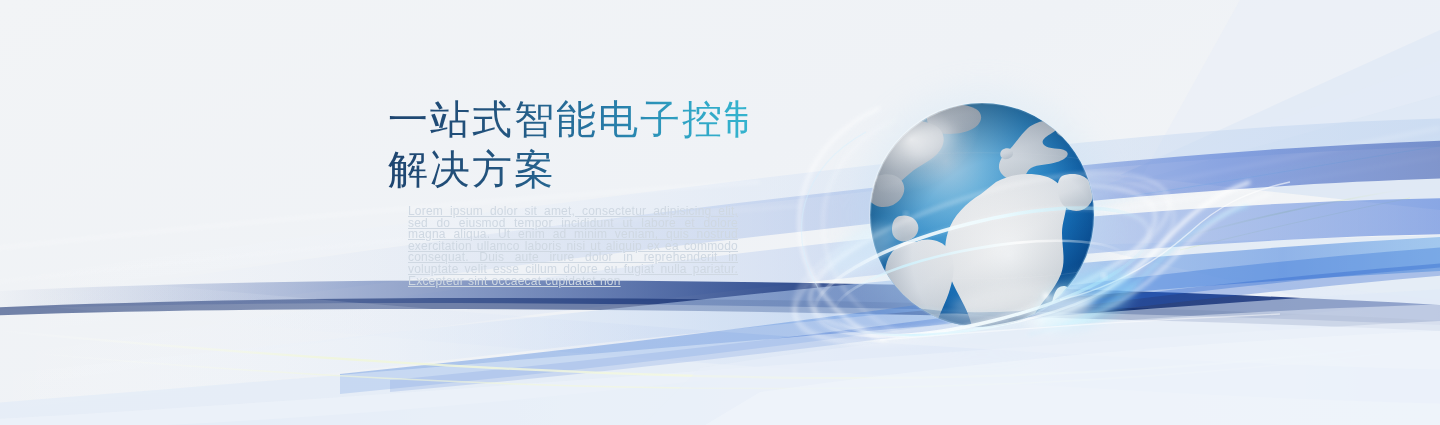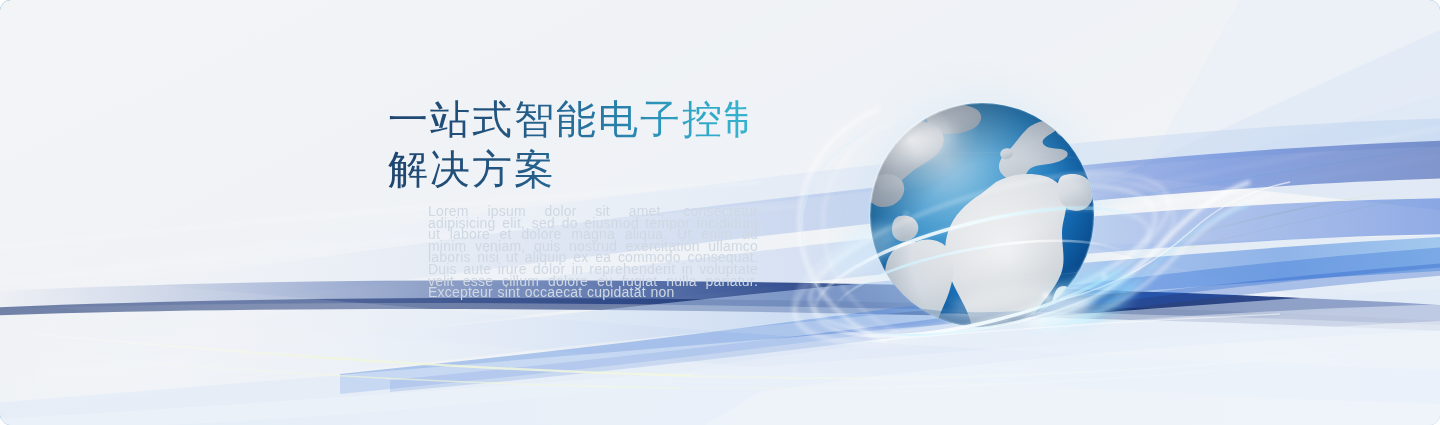--- a/index.html
+++ b/index.html
@@ -4,21 +4,20 @@
 <title>Banner</title>
 <style>
   html,body{margin:0;padding:0;background:#fff;}
   body{font-family:"Liberation Sans","DejaVu Sans",sans-serif;}
 
   #banner{
     position:relative;
     width:1440px;height:425px;
     overflow:hidden;
     background:#0369a1;
-    border-radius:11px;
   }
 
   #art{position:absolute;inset:0;width:1440px;height:425px;}
 
   
   #copy{
     position:absolute;
     left:388px; top:96px;
     width:362px;
     z-index:40;
@@ -34,27 +33,28 @@
     background-clip:text;
     color:transparent;
     -webkit-text-fill-color:transparent;
   }
   #hl1{text-align:left;}
   #hl2{text-align:left;margin-top:4px;}
 
   #para{
     margin-top:14px;
     width:330px;
-    margin-left:40px;
-    font-size:14px;
+    margin-left:20px;
+    font-size:12px;
     line-height:11.6px;
     text-align:justify;
     color:#cfd8e2;
     letter-spacing:.2px;
     word-spacing:.6px;
+    text-decoration:underline;
   }
 </style>
 </head>
 <body>
 
 <div id="banner">
 
   <svg id="art" viewBox="0 0 1440 425" preserveAspectRatio="none" xmlns="http://www.w3.org/2000/svg">
     <defs>
 

